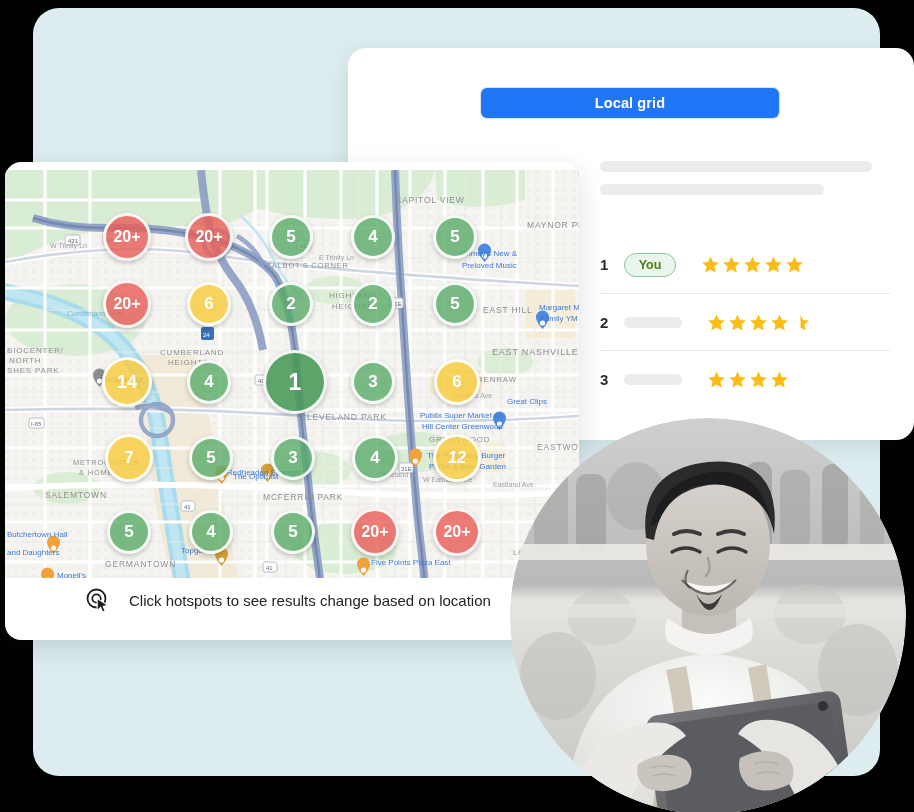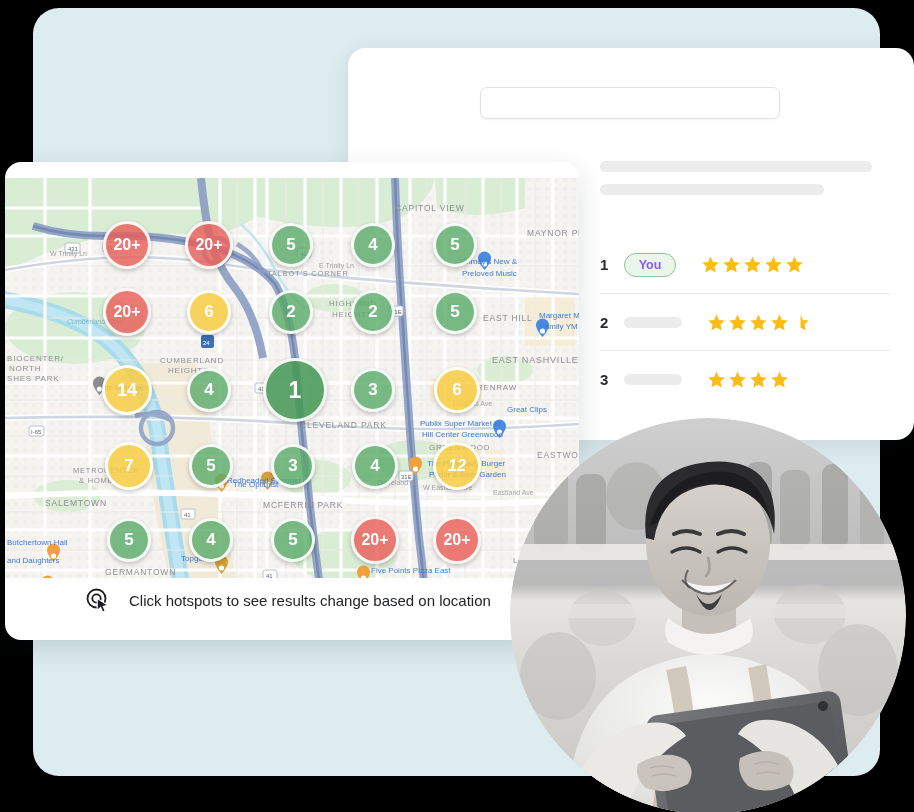--- a/index.html
+++ b/index.html
@@ -69,21 +69,21 @@
   .rank-num {
     width: 24px;
     font-size: 15px; font-weight: 700; color: #2a2c30;
     flex: 0 0 24px;
   }
   .you-badge {
     width: 52px; height: 24px;
     display: flex; align-items: center; justify-content: center;
     border: 1px solid #8cc49a;
     background: #eaf6ec;
-    color: #8b5cf6;
+    color: #4d7c0f;
     border-radius: 13px;
     font-size: 12.5px; font-weight: 700;
   }
   .name-bar {
     width: 58px; height: 11px;
     border-radius: 6px; background: #ececec;
   }
   .stars {
     display: flex; align-items: center; gap: 2px;
     margin-left: 25px;
@@ -93,21 +93,21 @@
   
   .map-card {
     position: absolute; left: 5px; top: 162px;
     width: 574px; height: 478px;
     background: #fff;
     border-radius: 16px;
     box-shadow: 0 8px 26px rgba(18,40,52,.14);
     overflow: hidden;
   }
   .map {
-    position: absolute; left: 0; top: 16px;
+    position: absolute; left: 0; top: 8px;
     width: 574px; height: 416px;
     overflow: hidden;
     background: #15803d;
   }
   .map svg { position: absolute; left: 0; top: 0; }
   .pin-layer { position: absolute; left: 0; top: 0; width: 574px; height: 440px; }
   .pin {
     position: absolute;
     display: flex; align-items: center; justify-content: center;
     border-radius: 50%;
@@ -150,20 +150,21 @@
 </style>
 </head>
 <body>
 <div id="stage">
 
 <div class="backdrop"></div>
 
 <div class="results-card">
 
   <div class="toggle-wrap">
+    <div class="toggle-btn active">Local grid</div>
   </div>
 
   <div class="skeleton sk1"></div>
   <div class="skeleton sk2"></div>
 
   <div class="rank-list">
 
     <div class="rank-row">
       <div class="rank-num">1</div>
       <div class="you-badge">You</div>

